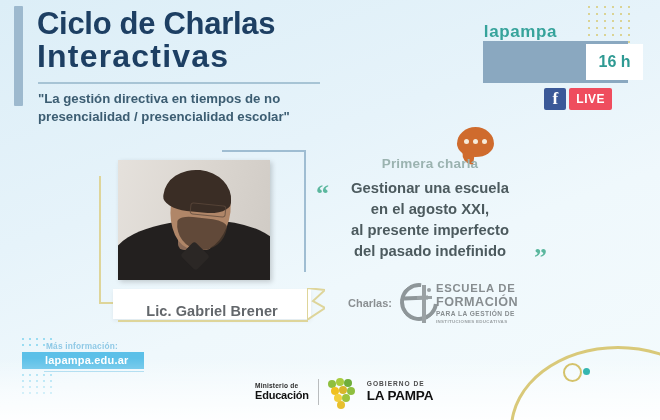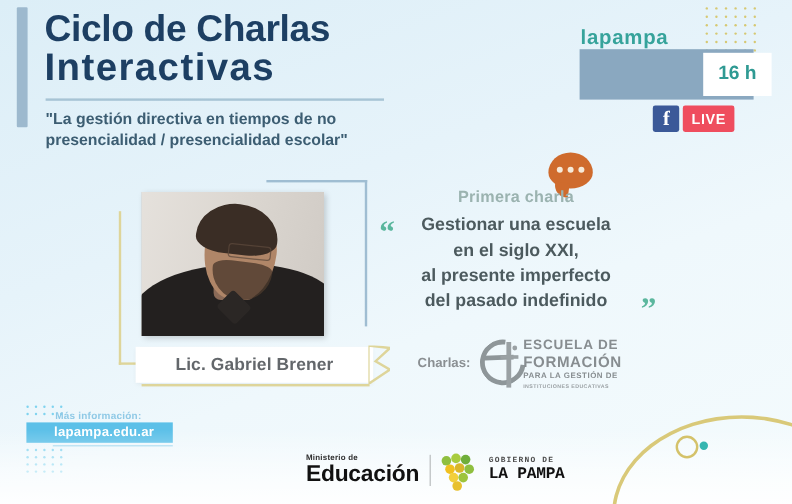--- a/index.html
+++ b/index.html
@@ -128,21 +128,21 @@
     transform:rotate(6deg);
   }
   .ph-vneck{
     position:absolute;left:66px;bottom:14px;width:22px;height:20px;
     background:#2b2725;transform:rotate(45deg);border-radius:3px;
   }
 
   
   .nameplate{
     position:absolute;left:113px;top:289px;width:198px;height:30px;
-    background:#ffffff;display:flex;align-items:center;justify-content:center;
+    background:#ffffff;display:flex;align-items:flex-end;justify-content:center;
     box-shadow:0 2px 4px rgba(0,0,0,.06);
   }
   .nameplate span{color:#63676b;font-size:14.5px;font-weight:bold;letter-spacing:.1px;}
   .plate-underline{position:absolute;left:118px;top:320px;width:190px;height:2px;background:#ded59a;}
   .plate-notch{position:absolute;left:307px;top:288px;width:18px;height:32px;}
 
   
   .bubble{
     position:absolute;left:457px;top:127px;width:37px;height:30px;
     background:#cf6b2d;border-radius:50% 50% 50% 50%/56% 56% 44% 44%;
@@ -206,25 +206,25 @@
   }
   .urlbar span{
     position:absolute;left:23px;top:2px;color:#ffffff;font-size:11px;font-weight:bold;letter-spacing:.2px;
   }
   .url-underline{position:absolute;left:44px;top:371px;width:100px;height:1.2px;background:#9fd6ee;}
 
   
   .gov{position:absolute;left:255px;bottom:14px;display:flex;align-items:center;gap:9px;}
   .min{line-height:1;text-align:left;}
   .min .m1{font-size:6.6px;color:#2d2d2d;font-weight:bold;letter-spacing:.2px;}
-  .min .m2{font-size:19px;color:#111111;font-weight:bold;letter-spacing:-0.2px;margin-top:1px;}
+  .min .m2{font-size:11px;color:#111111;font-weight:bold;letter-spacing:-0.2px;margin-top:1px;}
   .vdiv{width:1px;height:26px;background:#b9bcbe;}
   .lpmark{position:relative;width:30px;height:28px;}
   .lpmark i{position:absolute;width:8px;height:8px;border-radius:50%;}
-  .lp{line-height:1;text-align:left;font-family:Liberation Mono, monospace;}
+  .lp{line-height:1;text-align:left;}
   .lp .g1{font-size:6.6px;color:#4c4c4c;font-weight:bold;letter-spacing:1px;}
   .lp .g2{font-size:13.5px;color:#111111;font-weight:bold;letter-spacing:-0.2px;margin-top:1px;}
 </style>
 </head>
 <body>
 
 <div id="poster">
 
   <div class="leftbar"></div>
   <div class="title-rule"></div>
@@ -342,21 +342,21 @@
 
   <div class="bubble">
     <i></i>
       <i></i>
       <i></i>
   </div>
   <div class="primera">Primera charla</div>
   <div class="qmark q-open">“</div>
   <div class="talk">
     <div>Gestionar una escuela</div>
-    <div>en el siglo XXI,</div>
+    <div>en el agosto XXI,</div>
     <div>al presente imperfecto</div>
     <div>del pasado indefinido</div>
   </div>
   <div class="qmark q-close">”</div>
 
   <div class="organiza">Charlas:</div>
   <div class="ef-logo">
     <div class="ef-e"></div>
     <div class="ef-ebar"></div>
     <div class="ef-f"></div>

